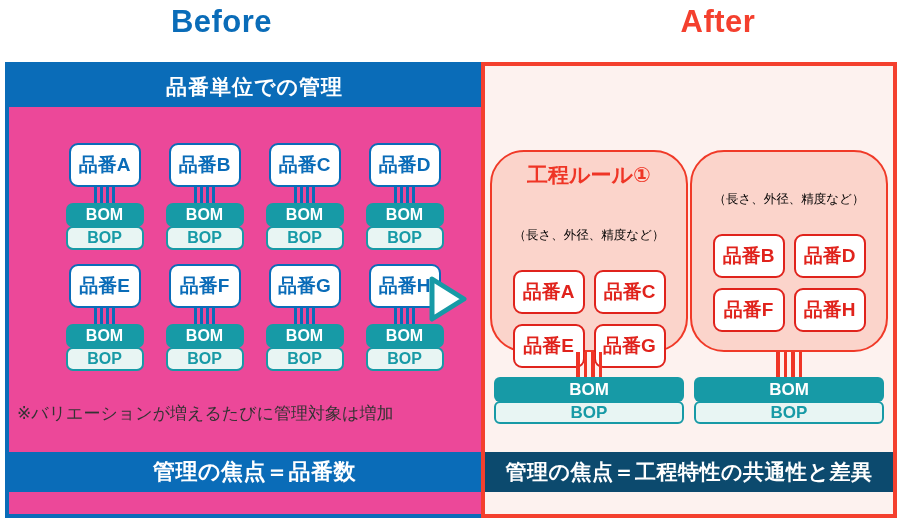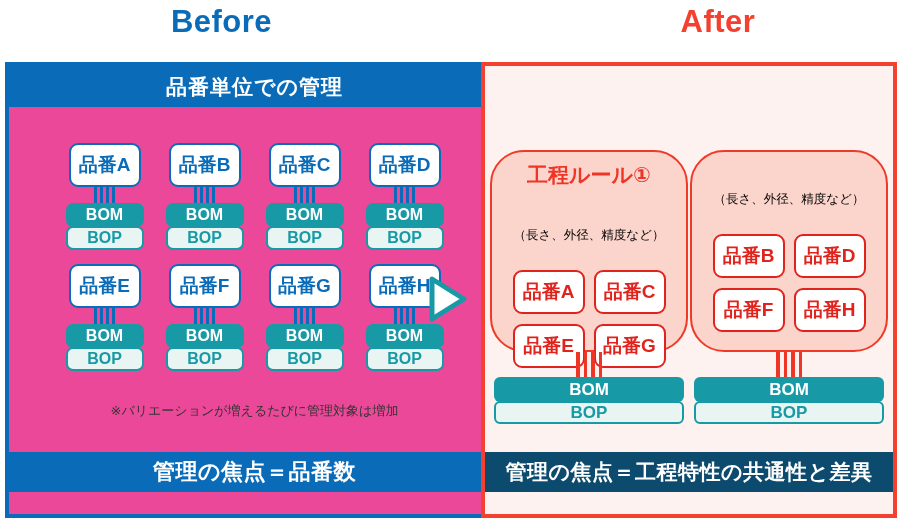--- a/index.html
+++ b/index.html
@@ -33,22 +33,22 @@
   .unit-card{width:72px;height:44px;box-sizing:border-box;background:#fff;
     border:2.5px solid #0a6cb8;border-radius:9px;color:#0a6cb8;
     font-size:19px;font-weight:bold;display:flex;align-items:center;justify-content:center;}
   .connector{height:16px;display:flex;gap:3px;}
   .connector span{display:block;width:3px;height:100%;background:#0a6cb8;}
   .bom-pill{width:78px;height:24px;box-sizing:border-box;background:#179aa6;border-radius:7px;
     color:#fff;font-size:16px;font-weight:bold;display:flex;align-items:center;justify-content:center;}
   .bop-pill{width:78px;height:24px;box-sizing:border-box;background:#e8f5f3;border:2px solid #179aa6;
     border-radius:7px;color:#179aa6;font-size:16px;font-weight:bold;
     display:flex;align-items:center;justify-content:center;margin-top:-1px;}
-  .note-text{position:absolute;top:336px;left:0;right:0;text-align:center;
-    font-size:13px;color:#333333;font-weight:400;}
+  .note-text{position:absolute;top:336px;left:8px;right:0;
+    font-size:17px;color:#333333;font-weight:400;}
 
   
   .groups-row{position:absolute;top:84px;left:0;right:0;display:flex;justify-content:center;gap:14px;}
   .rule-group{width:186px;display:flex;flex-direction:column;align-items:center;}
   .rule-box{width:198px;height:202px;box-sizing:border-box;background:#fbd4cb;
     border:2.5px solid #f03a28;border-radius:34px;text-align:center;}
   .rule-title{margin-top:10px;font-size:21px;font-weight:bold;color:#ef3526;line-height:26px;}
   .rule-subtitle{font-size:12.5px;font-weight:normal;color:#000000;line-height:17px;margin-top:39px;}
   .rule-items{display:grid;grid-template-columns:repeat(2,72px);gap:10px 9px;justify-content:center;margin-top:26px;}
   .rule-item{width:72px;height:44px;box-sizing:border-box;background:#fff;

